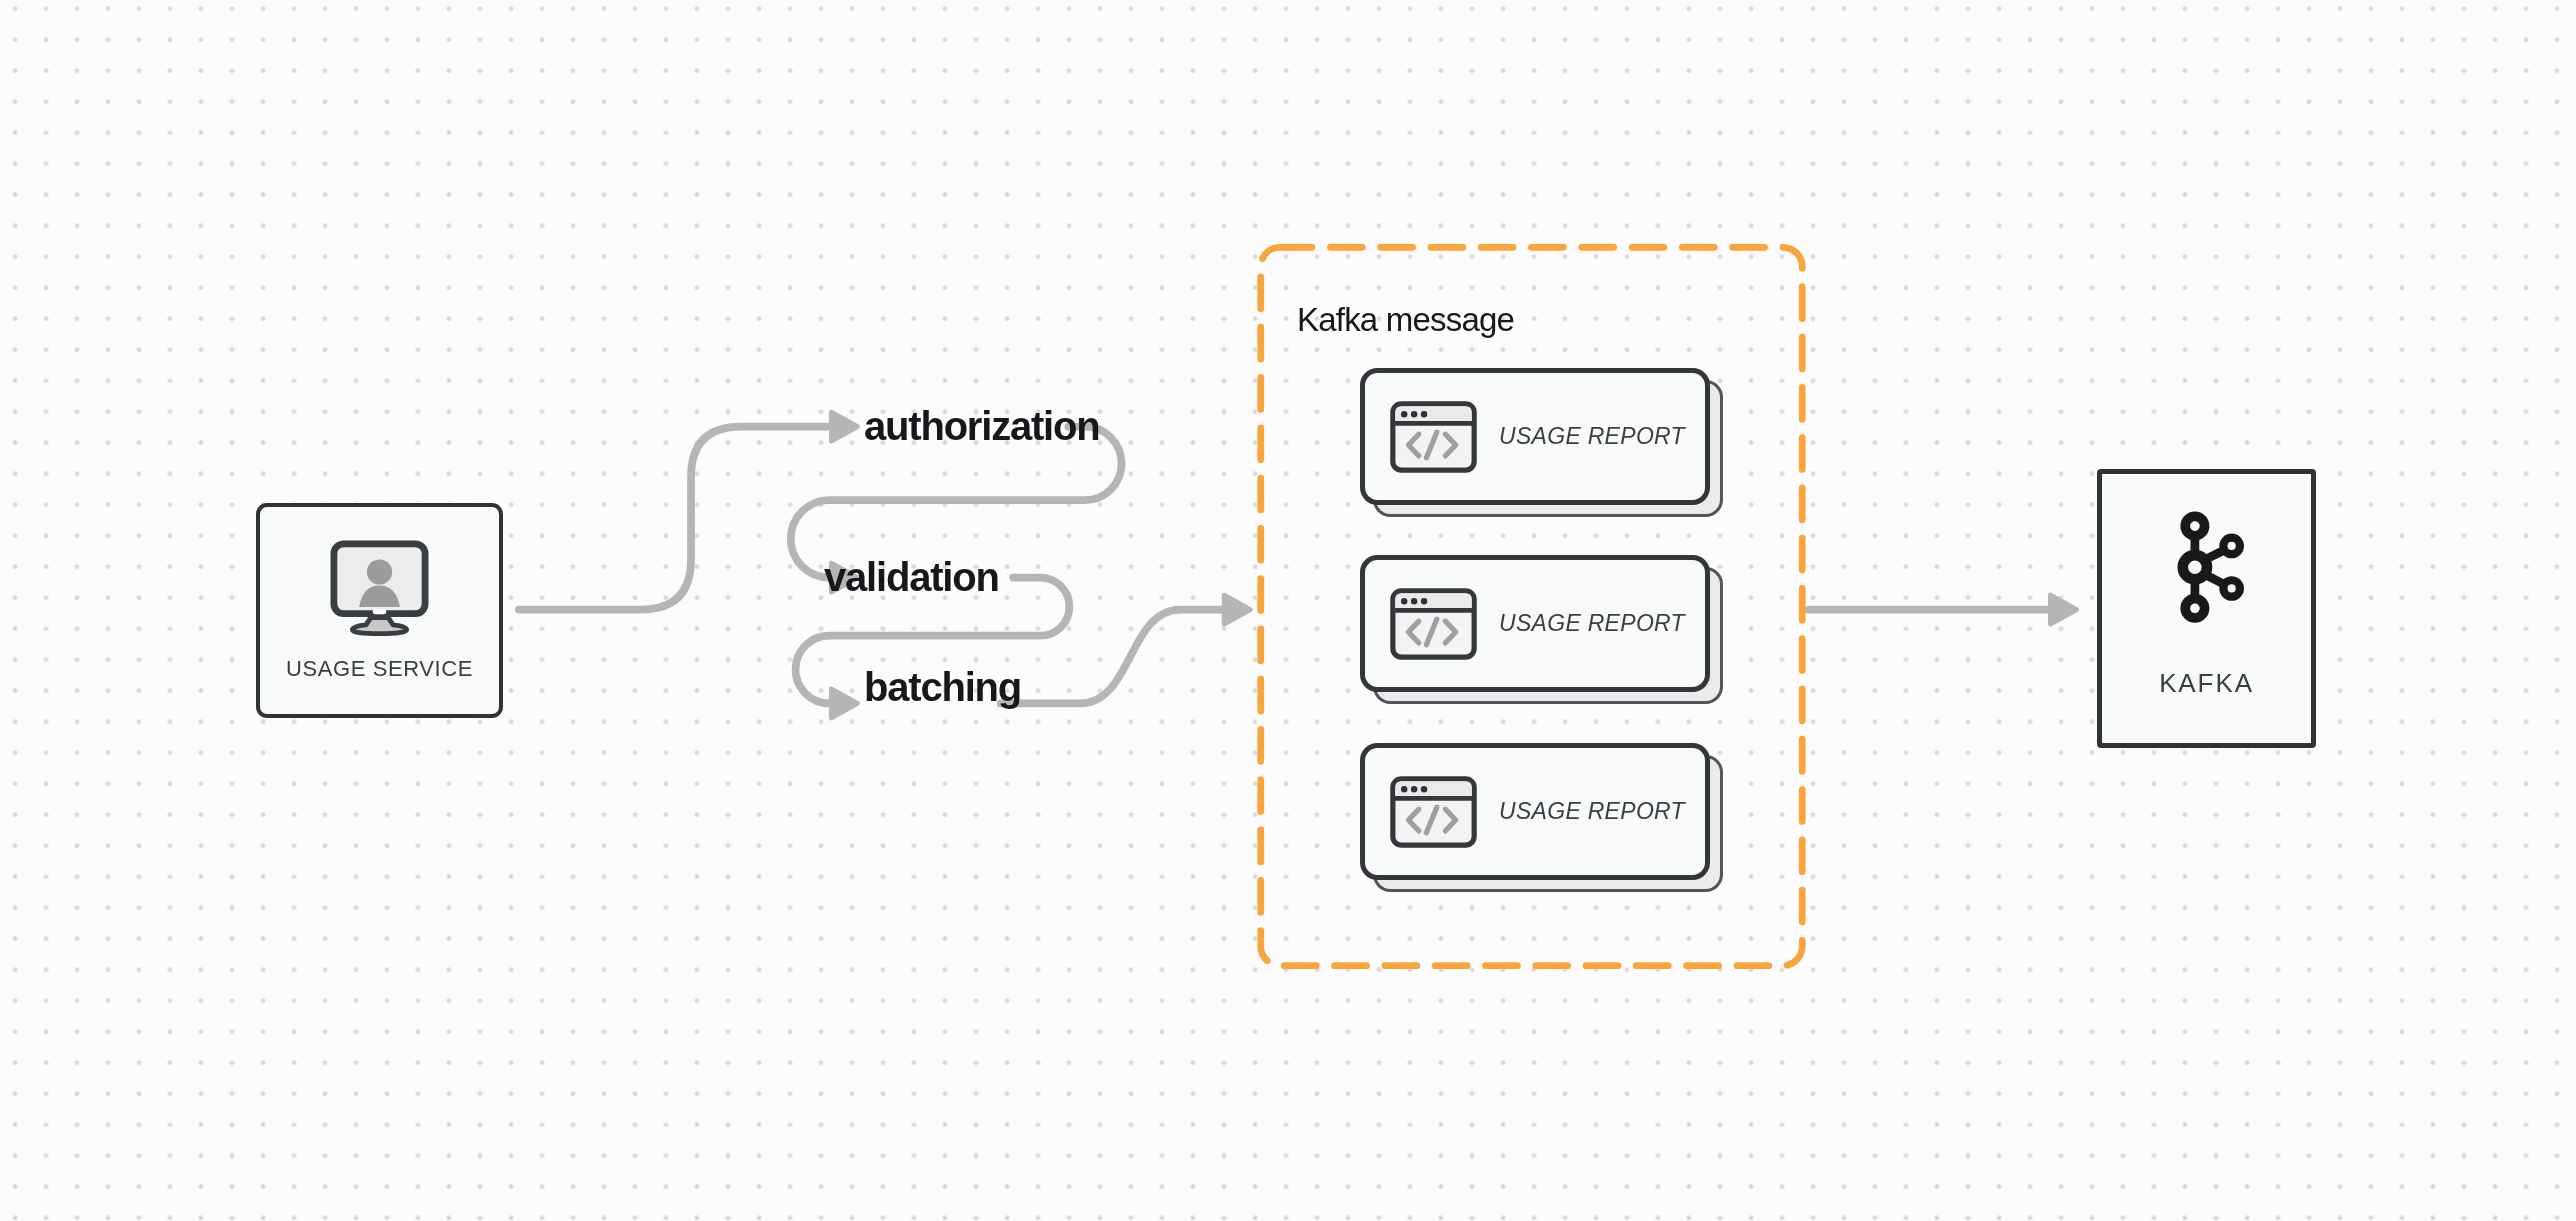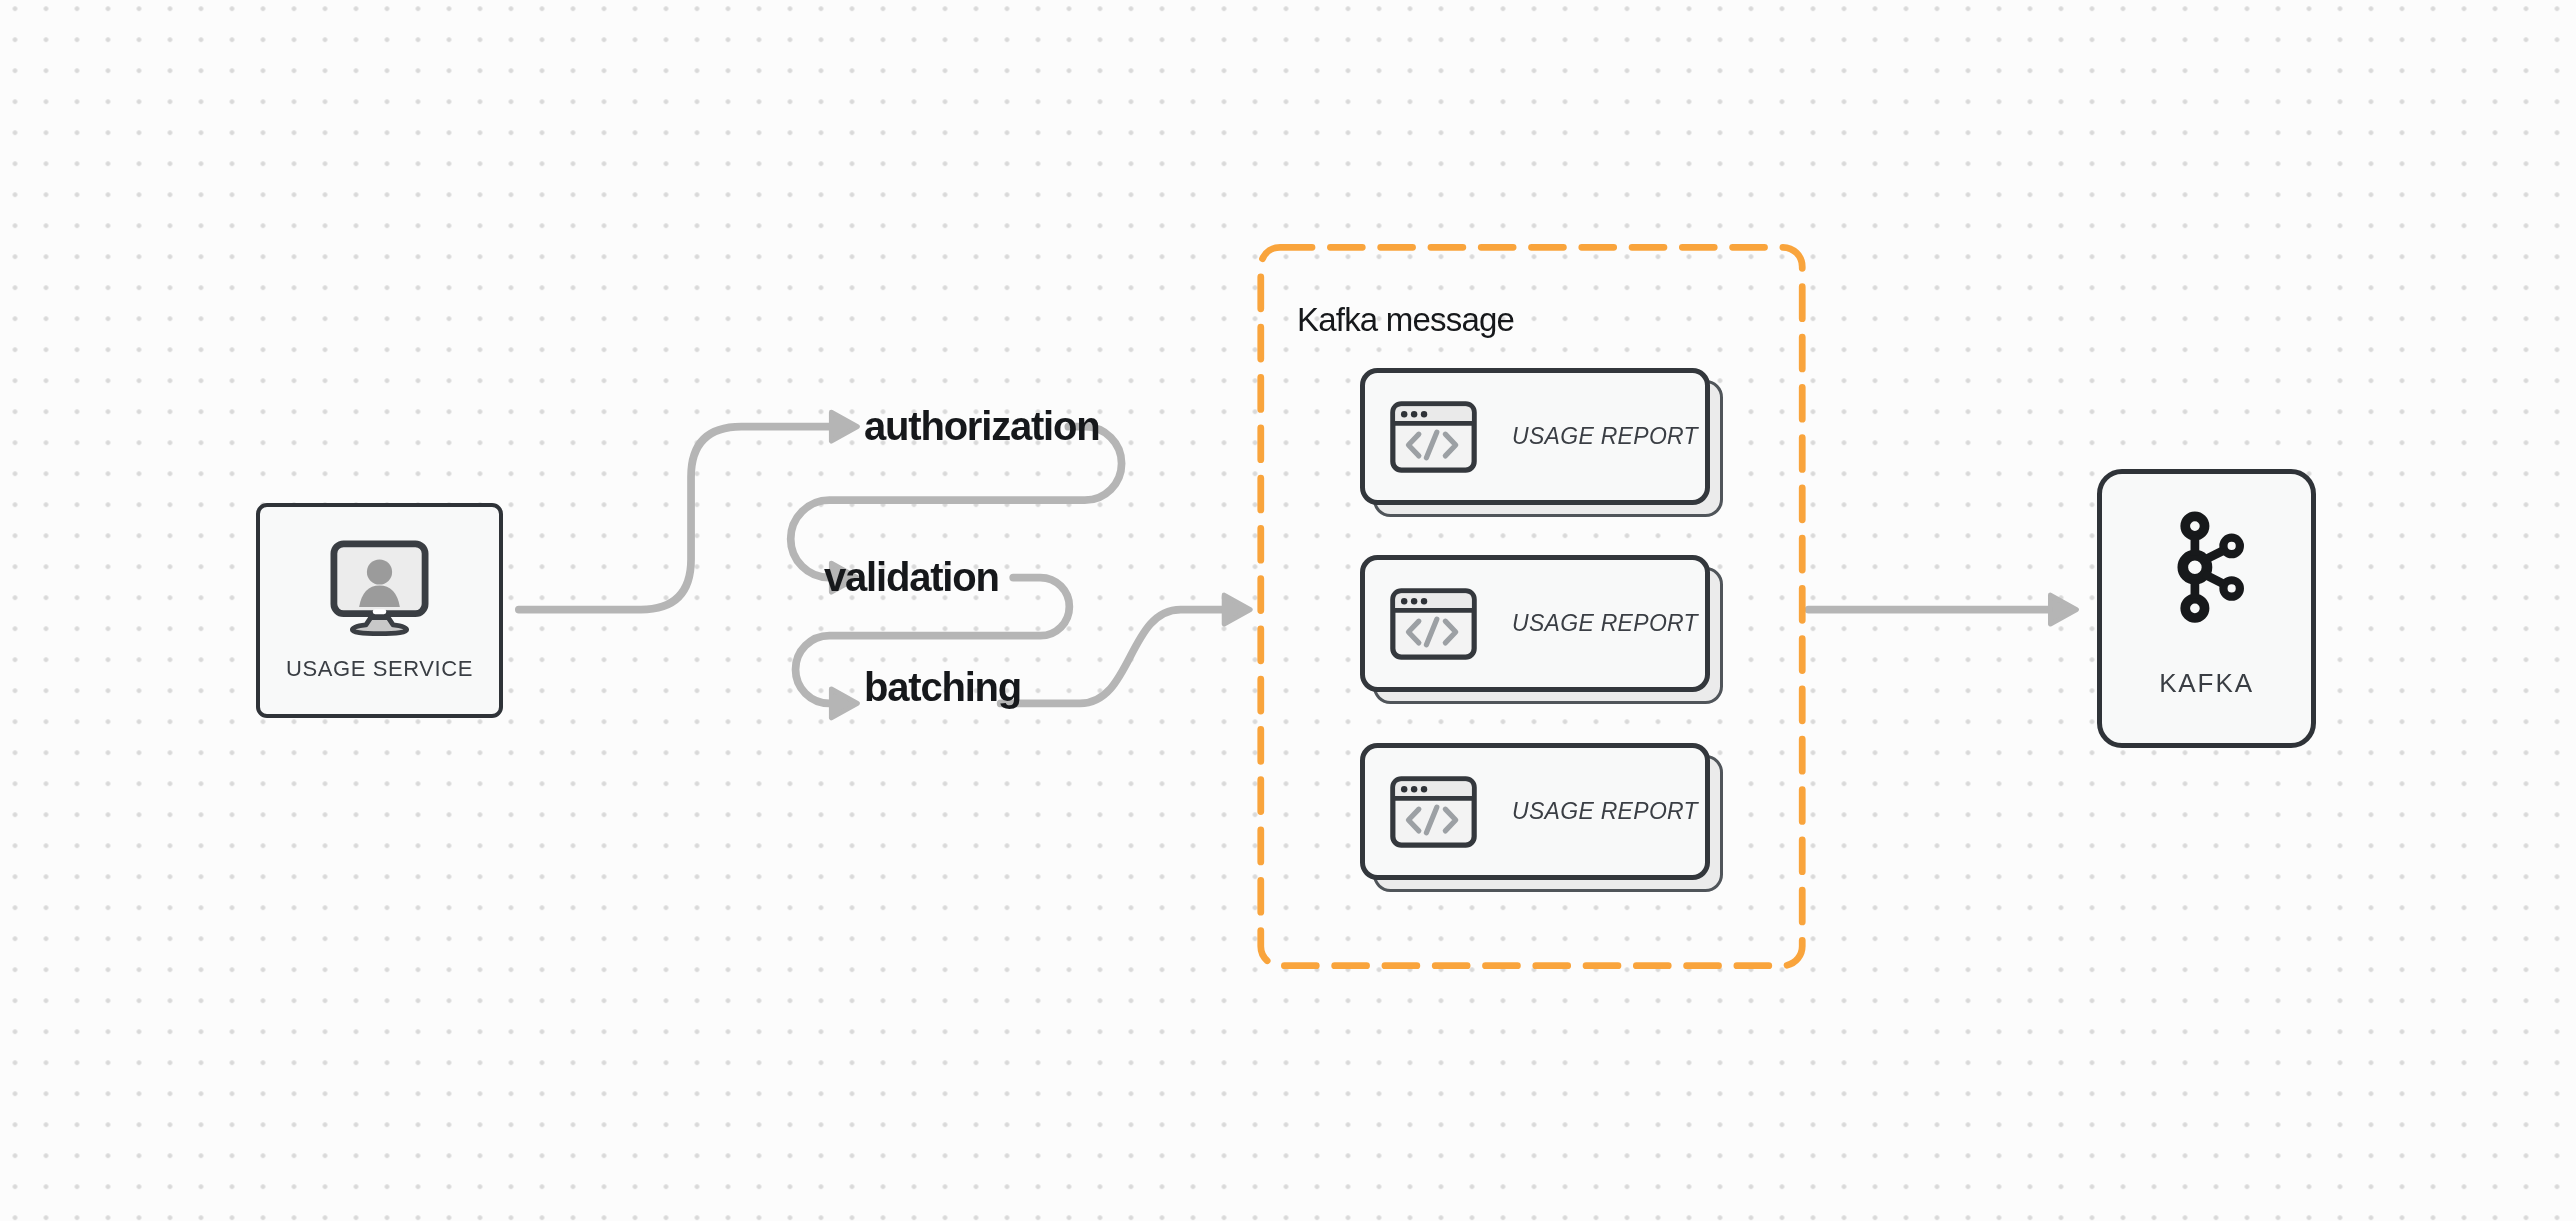--- a/index.html
+++ b/index.html
@@ -19,21 +19,21 @@
     position:absolute;z-index:2;box-sizing:border-box;
     background:#F8F9F9;display:flex;flex-direction:column;align-items:center;
   }
   .usage-service{
     left:256px;top:503px;width:247px;height:215px;
     border:4.8px solid #2F3338;border-radius:11px;
     padding-top:33px;gap:19.4px;
   }
   .kafka-node{
     left:2097px;top:469px;width:219px;height:279px;
-    border:5.8px solid #2F3338;border-radius:25px;
+    border:5.8px solid #2F3338;border-radius:4px;
     padding-top:37px;gap:33px;
   }
   .node-label{
     font-size:22px;letter-spacing:0.6px;color:#3A3E44;white-space:nowrap;
   }
   .kafka-node .node-label{font-size:26px;letter-spacing:1.9px;}
   .step-label{
     position:absolute;z-index:2;transform:translateY(-52%);
     font-size:40px;font-weight:700;letter-spacing:-1.2px;color:#16181B;white-space:nowrap;
   }
@@ -43,21 +43,21 @@
     font-size:33px;font-weight:500;letter-spacing:-0.8px;color:#16181B;white-space:nowrap;
   }
   .card{position:absolute;left:1360px;width:350px;height:137px;z-index:2;}
   .card-back{
     position:absolute;left:12.6px;top:11.6px;width:100%;height:100%;box-sizing:border-box;
     background:#EBEBEB;border:3.9px solid #50555A;border-radius:17.4px;
   }
   .card-front{
     position:absolute;inset:0;box-sizing:border-box;
     background:#F8F9F9;border:5.8px solid #33373C;border-radius:17.4px;
-    display:flex;align-items:center;padding-left:25px;gap:35px;
+    display:flex;align-items:center;padding-left:25px;gap:22px;
   }
   .card-label{
     font-style:italic;font-size:23px;letter-spacing:0.3px;color:#3A3E44;white-space:nowrap;
   }
 </style>
 </head>
 <body>
 
 <div class="canvas">
 

